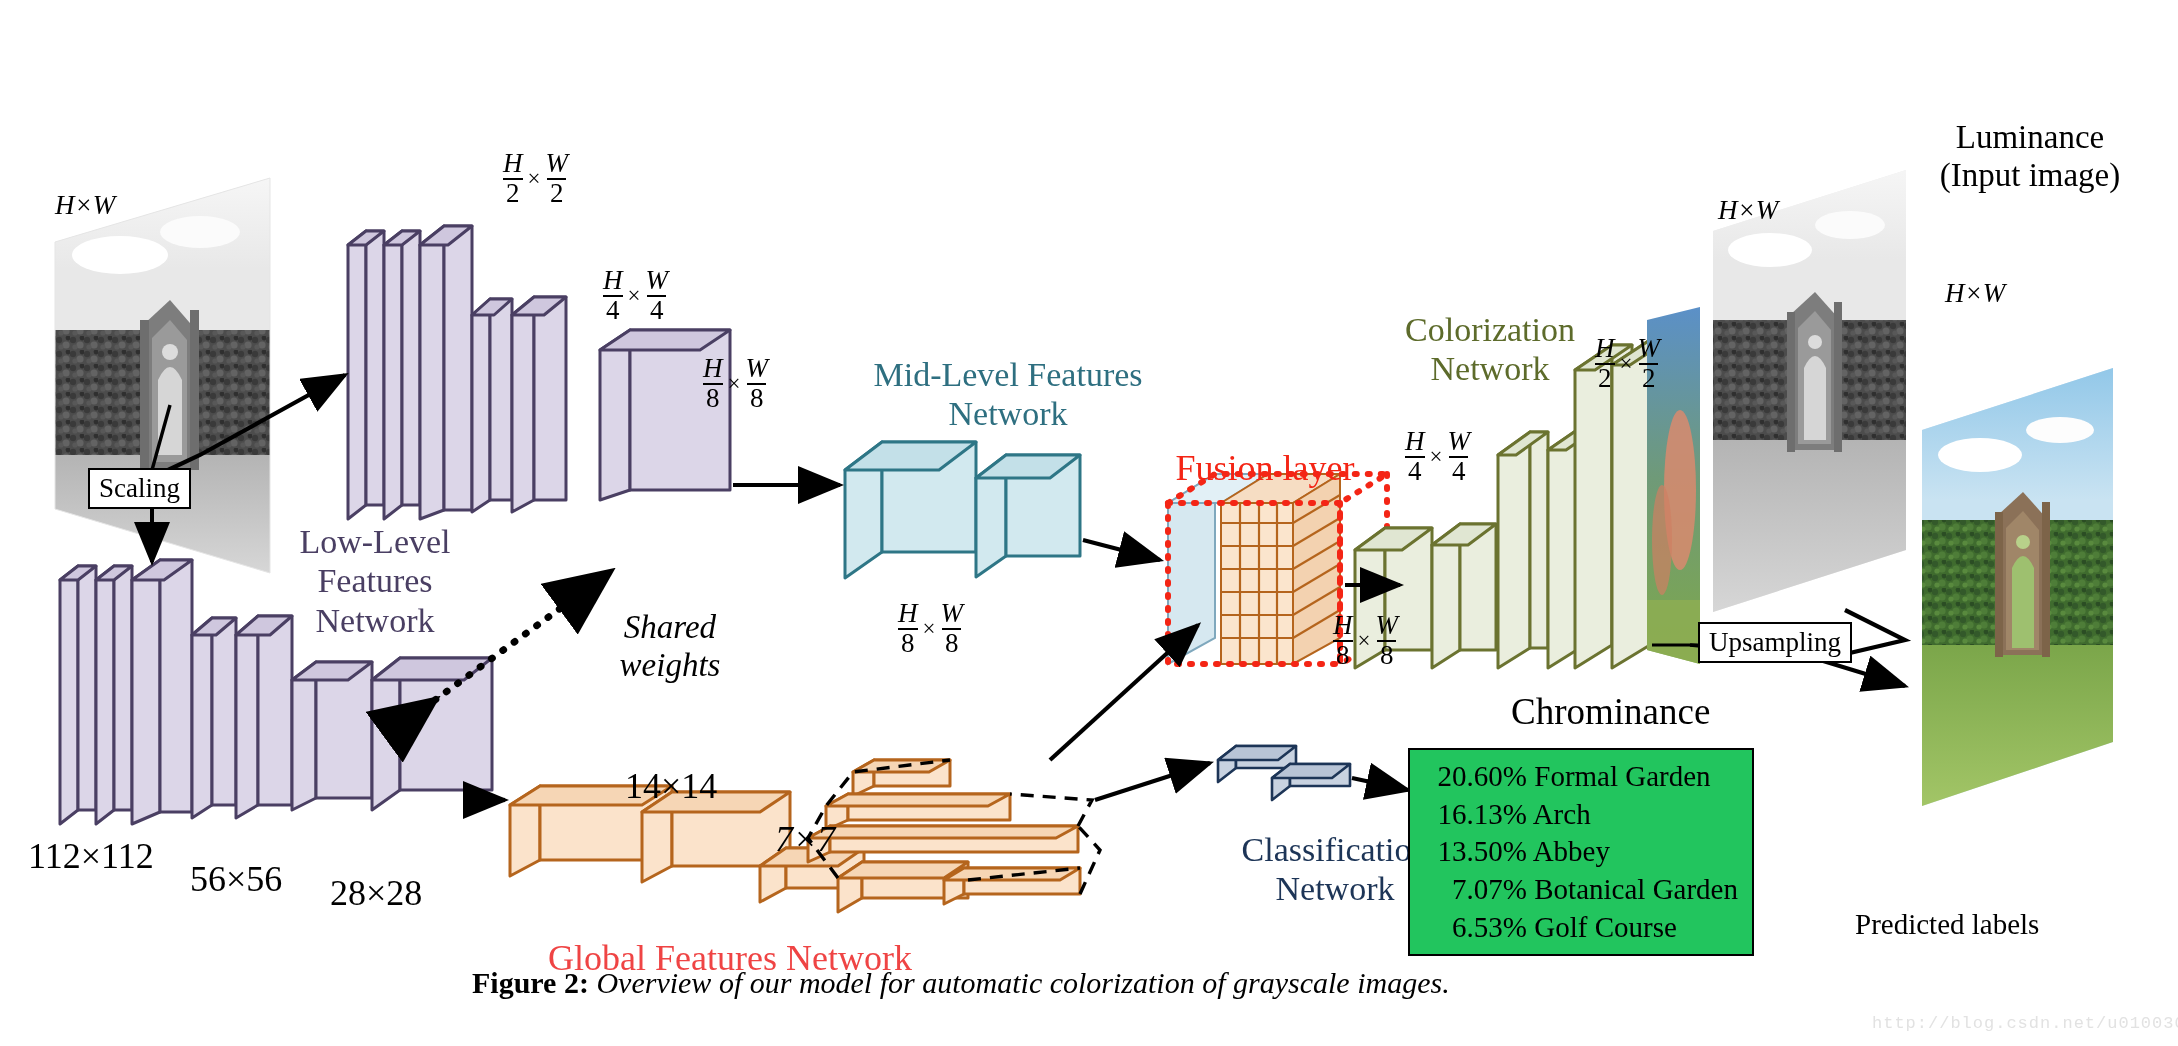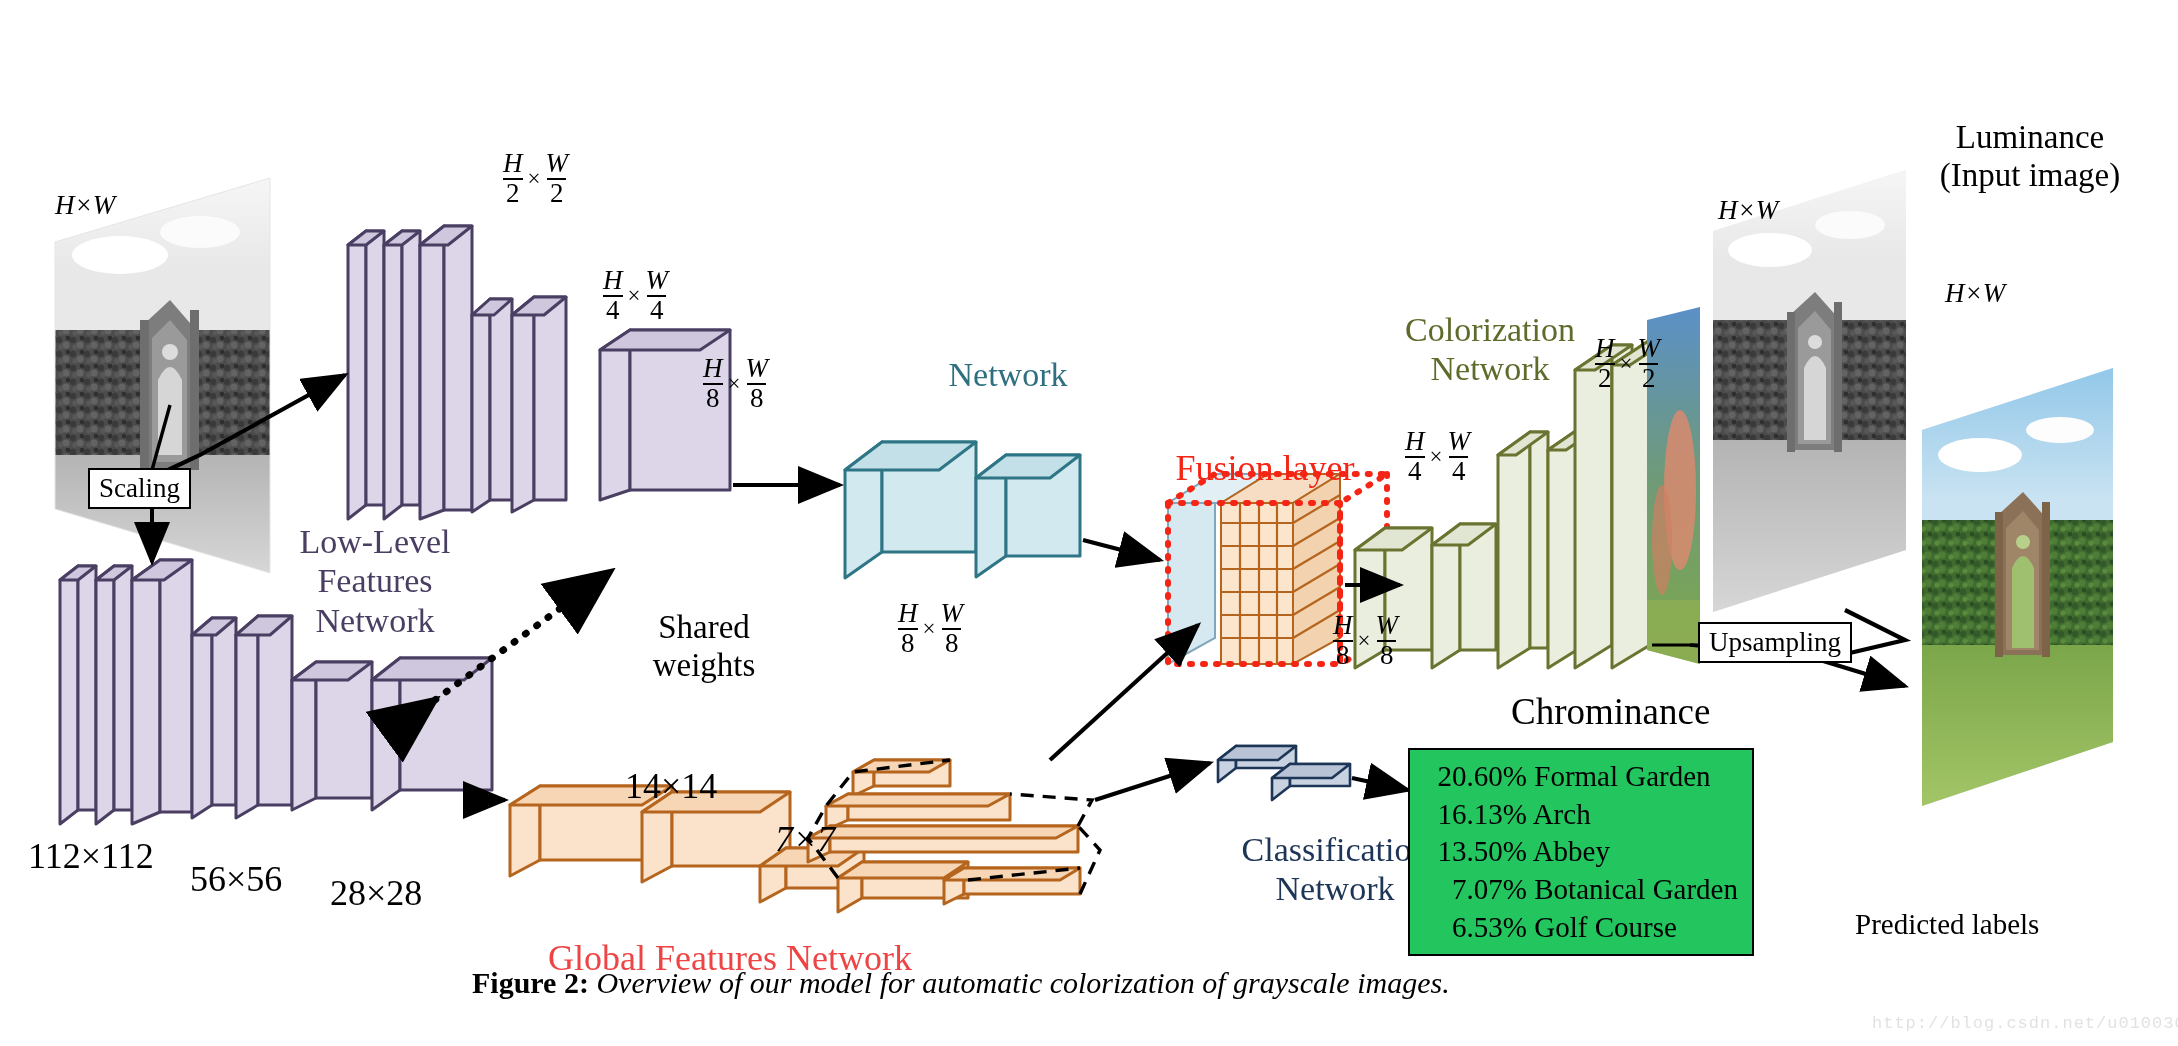--- a/index.html
+++ b/index.html
@@ -414,26 +414,27 @@
   <span class="f">
       <span class="num">W</span>
       <span class="den">8</span>
     </span>
 </div>
 
 <div class="dimlbl" style="left:28px;top:835px;">112×112</div>
 <div class="dimlbl" style="left:190px;top:858px;">56×56</div>
 <div class="dimlbl" style="left:330px;top:872px;">28×28</div>
 
-<div class="netname" style="left:604px;top:608px;width:200px;font-size:33px;">
+<div class="netname" style="left:570px;top:608px;width:200px;font-size:33px;font-style:italic;">
   <div>Shared</div>
   <div>weights</div>
 </div>
 
 <div class="netname" style="left:838px;top:355px;width:340px;color:#2e6f80;">
+  <div>Mid-Level Features</div>
   <div>Network</div>
 </div>
 <div class="frac" style="left:895px;top:600px;">
   <span class="f">
       <span class="num">H</span>
       <span class="den">8</span>
     </span>
   <span class="times">×</span>
   <span class="f">
       <span class="num">W</span>

